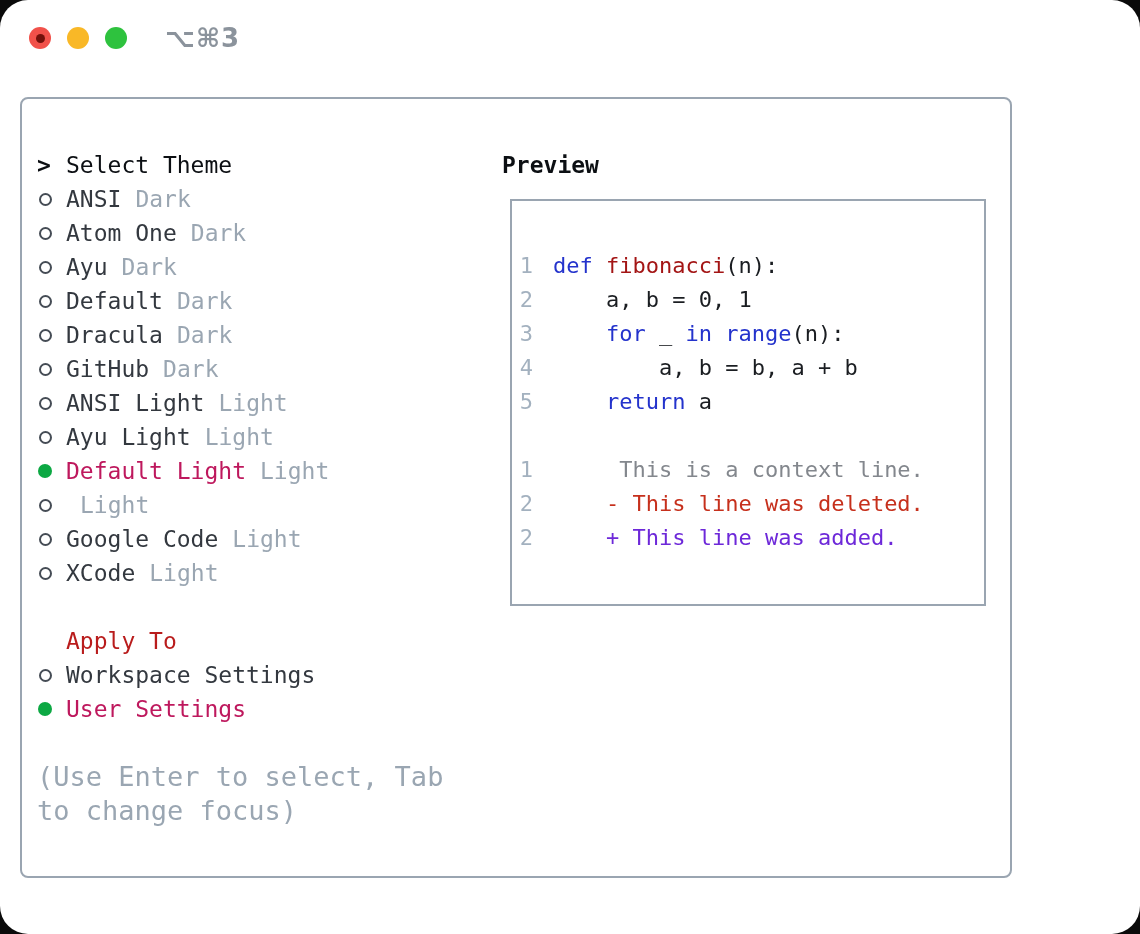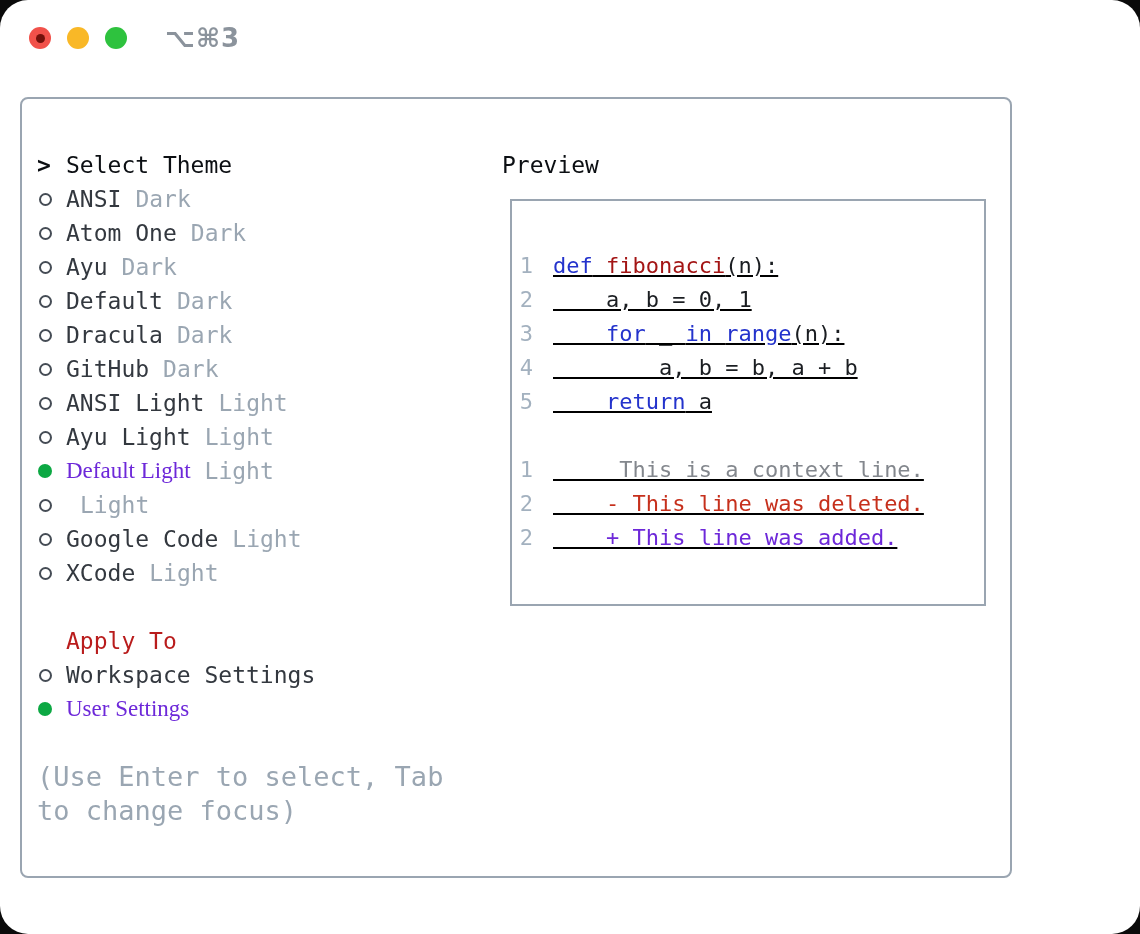--- a/index.html
+++ b/index.html
@@ -18,30 +18,30 @@
   .right-col{flex:1;}
 
   .row{display:flex;align-items:center;height:34px;font-size:23px;line-height:34px;}
   .marker{width:29px;flex:none;display:flex;align-items:center;}
   .prompt{font-weight:bold;color:#0c0f13;}
   .circle{width:13px;height:13px;border:2px solid #454c55;border-radius:50%;margin-left:2px;}
   .circle.filled{width:14px;height:14px;border:none;background:#0ca843;margin-left:1px;}
   .header{font-weight:normal;color:#0c0f13;white-space:pre;}
   .header-reg{color:#b91c1c;white-space:pre;}
   .name{color:#33383f;white-space:pre;text-align:right;}
-  .name.sel{color:#6d28d9;font-family:Liberation Serif, serif;}
+  .name.sel{color:#be185d;}
   .badge{color:#9aa6b2;margin-left:14px;white-space:pre;}
   .apply-section{margin-top:34px;}
   .hint{margin-top:34px;width:440px;color:#9aa6b2;font-size:27px;line-height:34px;}
 
-  .preview-title{height:34px;line-height:34px;font-size:23px;font-weight:normal;color:#0c0f13;}
+  .preview-title{height:34px;line-height:34px;font-size:23px;font-weight:bold;color:#0c0f13;}
   .preview-box{margin-top:17px;margin-left:8px;width:476px;height:407px;border:2px solid #9aa5b1;padding:48px 0 0 7px;background:#fff;}
   .code-line{display:flex;height:34px;font-size:22px;line-height:34px;white-space:pre;}
   .ln{width:14px;flex:none;text-align:right;color:#a3b1bf;margin-right:20px;}
-  .code{white-space:pre;text-decoration:underline;}
+  .code{white-space:pre;}
   .tok-plain{color:#1a1d21;}
   .tok-keyword{color:#2433cc;}
   .tok-function{color:#a31515;}
   .tok-context{color:#83878d;}
   .tok-deleted{color:#c6301c;}
   .tok-added{color:#6d28d9;margin-top:8px;}
 </style>
 </head>
 <body>
 

